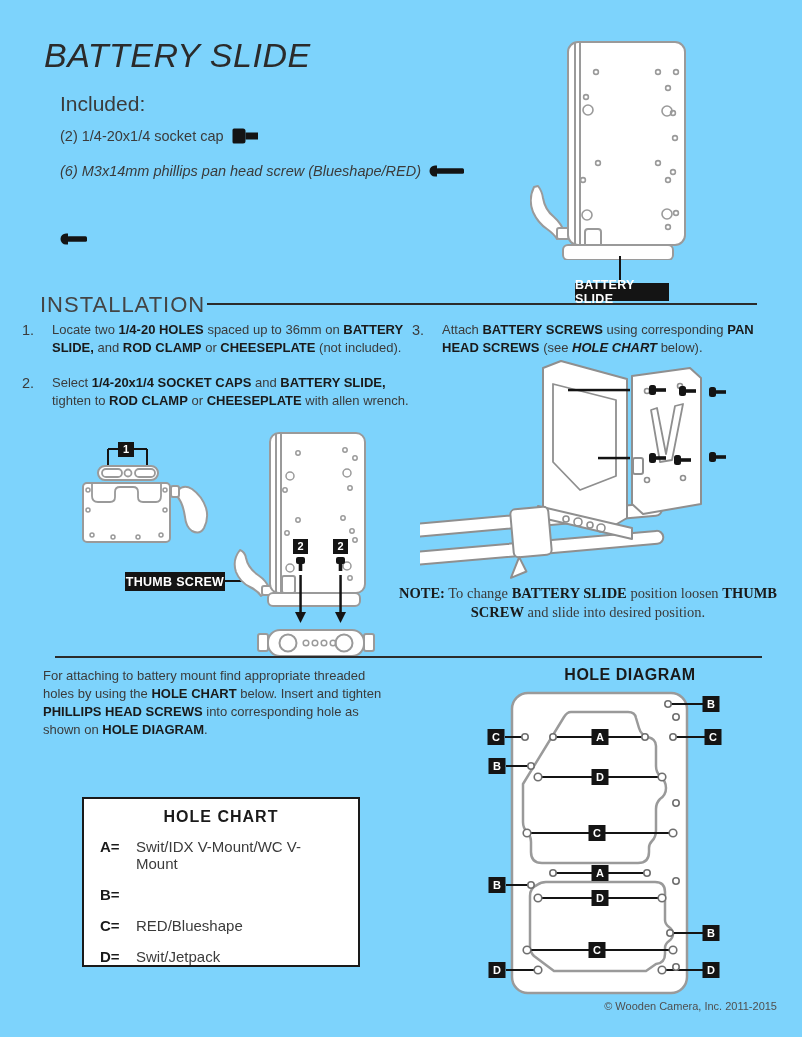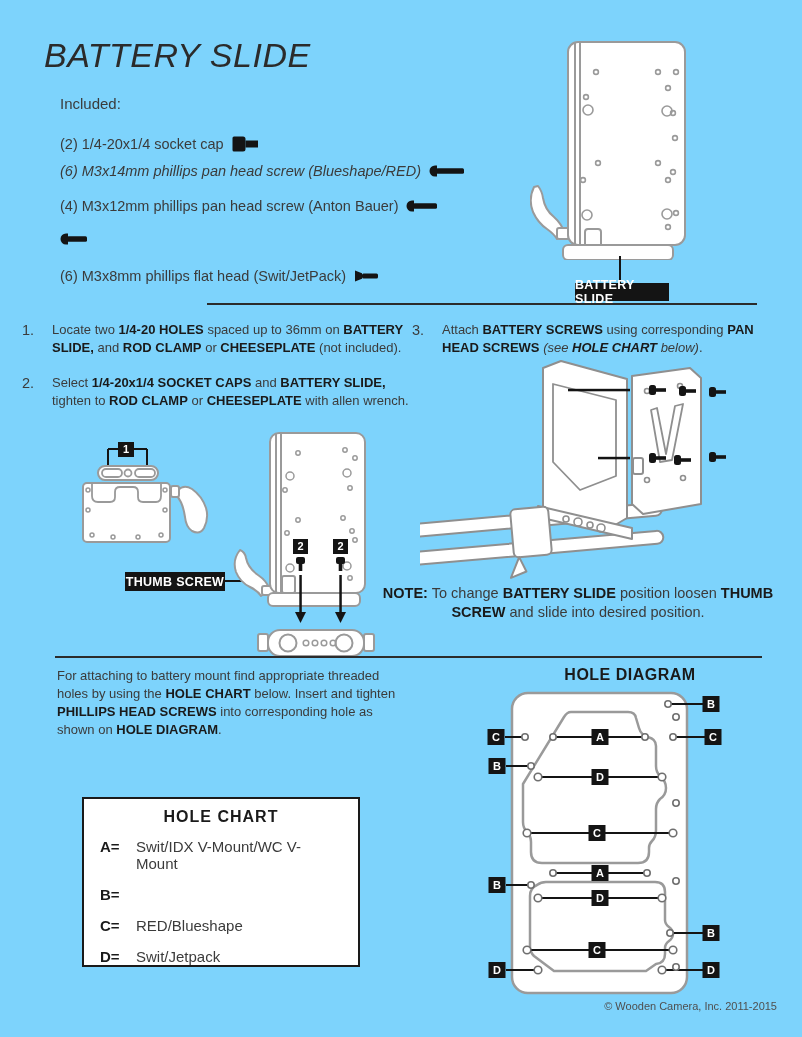--- a/index.html
+++ b/index.html
@@ -4,21 +4,21 @@
 <style>
   * { margin:0; padding:0; box-sizing:border-box; }
   html,body { background:#ffffff; }
   body { font-family:"Liberation Sans", sans-serif; }
   .page { position:relative; width:802px; height:1037px; background:#7dd3fc; overflow:hidden; color:#3b3b3b; }
   .abs { position:absolute; }
 
   .title { font-size:34px; font-style:italic; font-weight:400; color:#2b2b2b; letter-spacing:0.5px; }
   .body-text { font-size:13px; line-height:18px; color:#3b3b3b; }
   .seg-b { font-weight:700; color:#1a1a1a; }
-  .seg-i { font-style:italic; }
+  .seg-i { }
   .seg-bi { font-weight:700; font-style:italic; color:#1a1a1a; }
 
   .inc-item { display:flex; align-items:center; gap:8px; font-size:14.5px; color:#3b3b3b; white-space:nowrap; }
   .screw { flex:none; display:block; }
 
   .section-heading { font-size:22px; letter-spacing:1px; color:#444444; font-weight:400; }
   .rule { background:#2b2b2b; height:2px; }
 
   .black-label { background:#141414; color:#ffffff; font-weight:700; font-size:12.5px;
                  display:flex; align-items:center; justify-content:center; letter-spacing:0.3px; }
@@ -40,54 +40,40 @@
 
   svg text.callout { font-family:"Liberation Sans", sans-serif; font-size:11px; font-weight:700; fill:#ffffff; text-anchor:middle; }
 </style>
 </head>
 <body>
 
 <div class="page">
 
   <div class="abs title" style="left:44px;top:36px;">BATTERY SLIDE</div>
 
-  <div class="abs body-text" style="left:60px;top:95px;font-size:15px;">Included:</div>
-
-  <div class="abs inc-item" style="left:60px;top:136px;">
+  <div class="abs body-text" style="left:60px;top:95px;font-size:21px;">Included:</div>
+
+  <div class="abs inc-item" style="left:60px;top:128px;">
     <span>(2) 1/4-20x1/4 socket cap</span>
     <svg class="screw" width="27" height="16" viewBox="0 0 27 16">
       <path fill="#141414" d="M2,0.5 h9 a2.5,2.5 0 0 1 2.5,2.5 v10 a2.5,2.5 0 0 1 -2.5,2.5 h-9 a1.5,1.5 0 0 1 -1.5,-1.5 v-12 a1.5,1.5 0 0 1 1.5,-1.5 z"></path>
       <path fill="#141414" d="M13.5,4.5 h12.5 v7 h-12.5 z"></path>
     </svg>
   </div>
   <div class="abs inc-item" style="left:60px;top:163px;font-style:italic;">
     <span>(6) M3x14mm phillips pan head screw (Blueshape/RED)</span>
     <svg class="screw" width="37" height="12" viewBox="0 0 37 12">
       <path fill="#141414" d="M6,0.5 a5.5,5.5 0 0 0 0,11 h2 v-11 z"></path>
       <rect fill="#141414" x="7" y="3.2" width="28" height="5.6" rx="1.5"></rect>
     </svg>
   </div>
-  <div class="abs inc-item" style="left:60px;top:198px;">
-    <span>(4) M3x12mm phillips pan head screw (Anton Bauer)</span>
-    <svg class="screw" width="33" height="12" viewBox="0 0 33 12">
-      <path fill="#141414" d="M6,0.5 a5.5,5.5 0 0 0 0,11 h2 v-11 z"></path>
-      <rect fill="#141414" x="7" y="3.2" width="24" height="5.6" rx="1.5"></rect>
-    </svg>
-  </div>
   <div class="abs inc-item" style="left:60px;top:233px;">
     <svg class="screw" width="29" height="12" viewBox="0 0 29 12">
       <path fill="#141414" d="M6,0.5 a5.5,5.5 0 0 0 0,11 h2 v-11 z"></path>
       <rect fill="#141414" x="7" y="3.2" width="20" height="5.6" rx="1.5"></rect>
-    </svg>
-  </div>
-  <div class="abs inc-item" style="left:60px;top:268px;">
-    <span>(6) M3x8mm phillips flat head (Swit/JetPack)</span>
-    <svg class="screw" width="25" height="12" viewBox="0 0 25 12">
-      <path fill="#141414" d="M1,0.5 L8,3.2 V8.8 L1,11.5 Z"></path>
-      <rect fill="#141414" x="8" y="3.6" width="16" height="4.8" rx="1.5"></rect>
     </svg>
   </div>
 
   <svg class="abs" style="left:530px;top:25px;" width="260" height="235" viewBox="0 0 260 235">
     <g stroke="#9a9a9a" stroke-width="2" fill="#ffffff" stroke-linejoin="round">
       <path d="M4,162 Q-2,174 3,187 Q8,198 17,204 Q24,209 27,214 L35,209 Q32,199 24,192 Q15,185 13,173 Q12,166 8,161 Z"></path>
       <rect x="27" y="203" width="12" height="11" rx="2"></rect>
       <rect x="38" y="17" width="117" height="203" rx="10"></rect>
       <line x1="45" y1="17" x2="45" y2="220"></line>
       <line x1="50" y1="17" x2="50" y2="220"></line>
@@ -111,20 +97,21 @@
         <circle cx="138" cy="155" r="2.4"></circle>
       <circle cx="57" cy="190" r="5"></circle>
         <circle cx="137" cy="189" r="5"></circle>
       <circle cx="146" cy="188" r="2.4"></circle>
         <circle cx="138" cy="202" r="2.4"></circle>
     </g>
   </svg>
   <div class="abs pointer" style="left:619px;top:256px;width:2px;height:27px;"></div>
   <div class="abs black-label" style="left:575px;top:283px;width:94px;height:18px;">BATTERY SLIDE</div>
 
+  <div class="abs section-heading" style="left:40px;top:292px;">INSTALLATION</div>
   <div class="abs rule" style="left:207px;top:303px;width:550px;"></div>
 
   <div class="abs step" style="left:22px;top:321px;width:392px;">
     <span class="step-num">1.</span>
     <div class="step-text body-text">Locate two <span class="seg-b">1/4-20 HOLES</span> spaced up to 36mm on <span class="seg-b">BATTERY SLIDE,</span> and <span class="seg-b">ROD CLAMP</span> or <span class="seg-b">CHEESEPLATE</span> (not included).</div>
   </div>
   <div class="abs step" style="left:22px;top:374px;width:392px;">
     <span class="step-num">2.</span>
     <div class="step-text body-text">Select <span class="seg-b">1/4-20x1/4 SOCKET CAPS</span> and <span class="seg-b">BATTERY SLIDE,</span> tighten to <span class="seg-b">ROD CLAMP</span> or <span class="seg-b">CHEESEPLATE</span> with allen wrench.</div>
   </div>
@@ -279,25 +266,25 @@
           <rect x="-4" y="-5" width="7" height="10" rx="2.5"></rect>
           <rect x="3" y="-1.8" width="10" height="3.6"></rect>
         </g>
       <g transform="translate(293,99)">
           <rect x="-4" y="-5" width="7" height="10" rx="2.5"></rect>
           <rect x="3" y="-1.8" width="10" height="3.6"></rect>
         </g>
     </g>
   </svg>
 
-  <div class="abs note-text" style="left:382px;top:584px;width:392px;"><span class="seg-b">NOTE:</span> To change <span class="seg-b">BATTERY SLIDE</span> position loosen <span class="seg-b">THUMB SCREW</span> and slide into desired position.</div>
+  <div class="abs note-text" style="left:392px;top:584px;width:392px;font-family:Liberation Serif, serif;"><span class="seg-b">NOTE:</span> To change <span class="seg-b">BATTERY SLIDE</span> position loosen <span class="seg-b">THUMB SCREW</span> and slide into desired position.</div>
 
   <div class="abs rule" style="left:55px;top:656px;width:707px;"></div>
 
-  <div class="abs body-text" style="left:57px;top:667px;width:346px;">For attaching to battery mount find appropriate threaded holes by using the <span class="seg-b">HOLE CHART</span> below. Insert and tighten <span class="seg-b">PHILLIPS HEAD SCREWS</span> into corresponding hole as shown on <span class="seg-b">HOLE DIAGRAM</span>.</div>
+  <div class="abs body-text" style="left:43px;top:667px;width:346px;">For attaching to battery mount find appropriate threaded holes by using the <span class="seg-b">HOLE CHART</span> below. Insert and tighten <span class="seg-b">PHILLIPS HEAD SCREWS</span> into corresponding hole as shown on <span class="seg-b">HOLE DIAGRAM</span>.</div>
 
   <div class="abs hole-chart" style="left:82px;top:797px;width:278px;height:170px;">
     <div class="hc-title">HOLE CHART</div>
     <div class="hc-row">
       <span class="hc-key">A=</span>
       <span>Swit/IDX V-Mount/WC V-Mount</span>
     </div>
     <div class="hc-row">
       <span class="hc-key">B=</span>
     </div>

